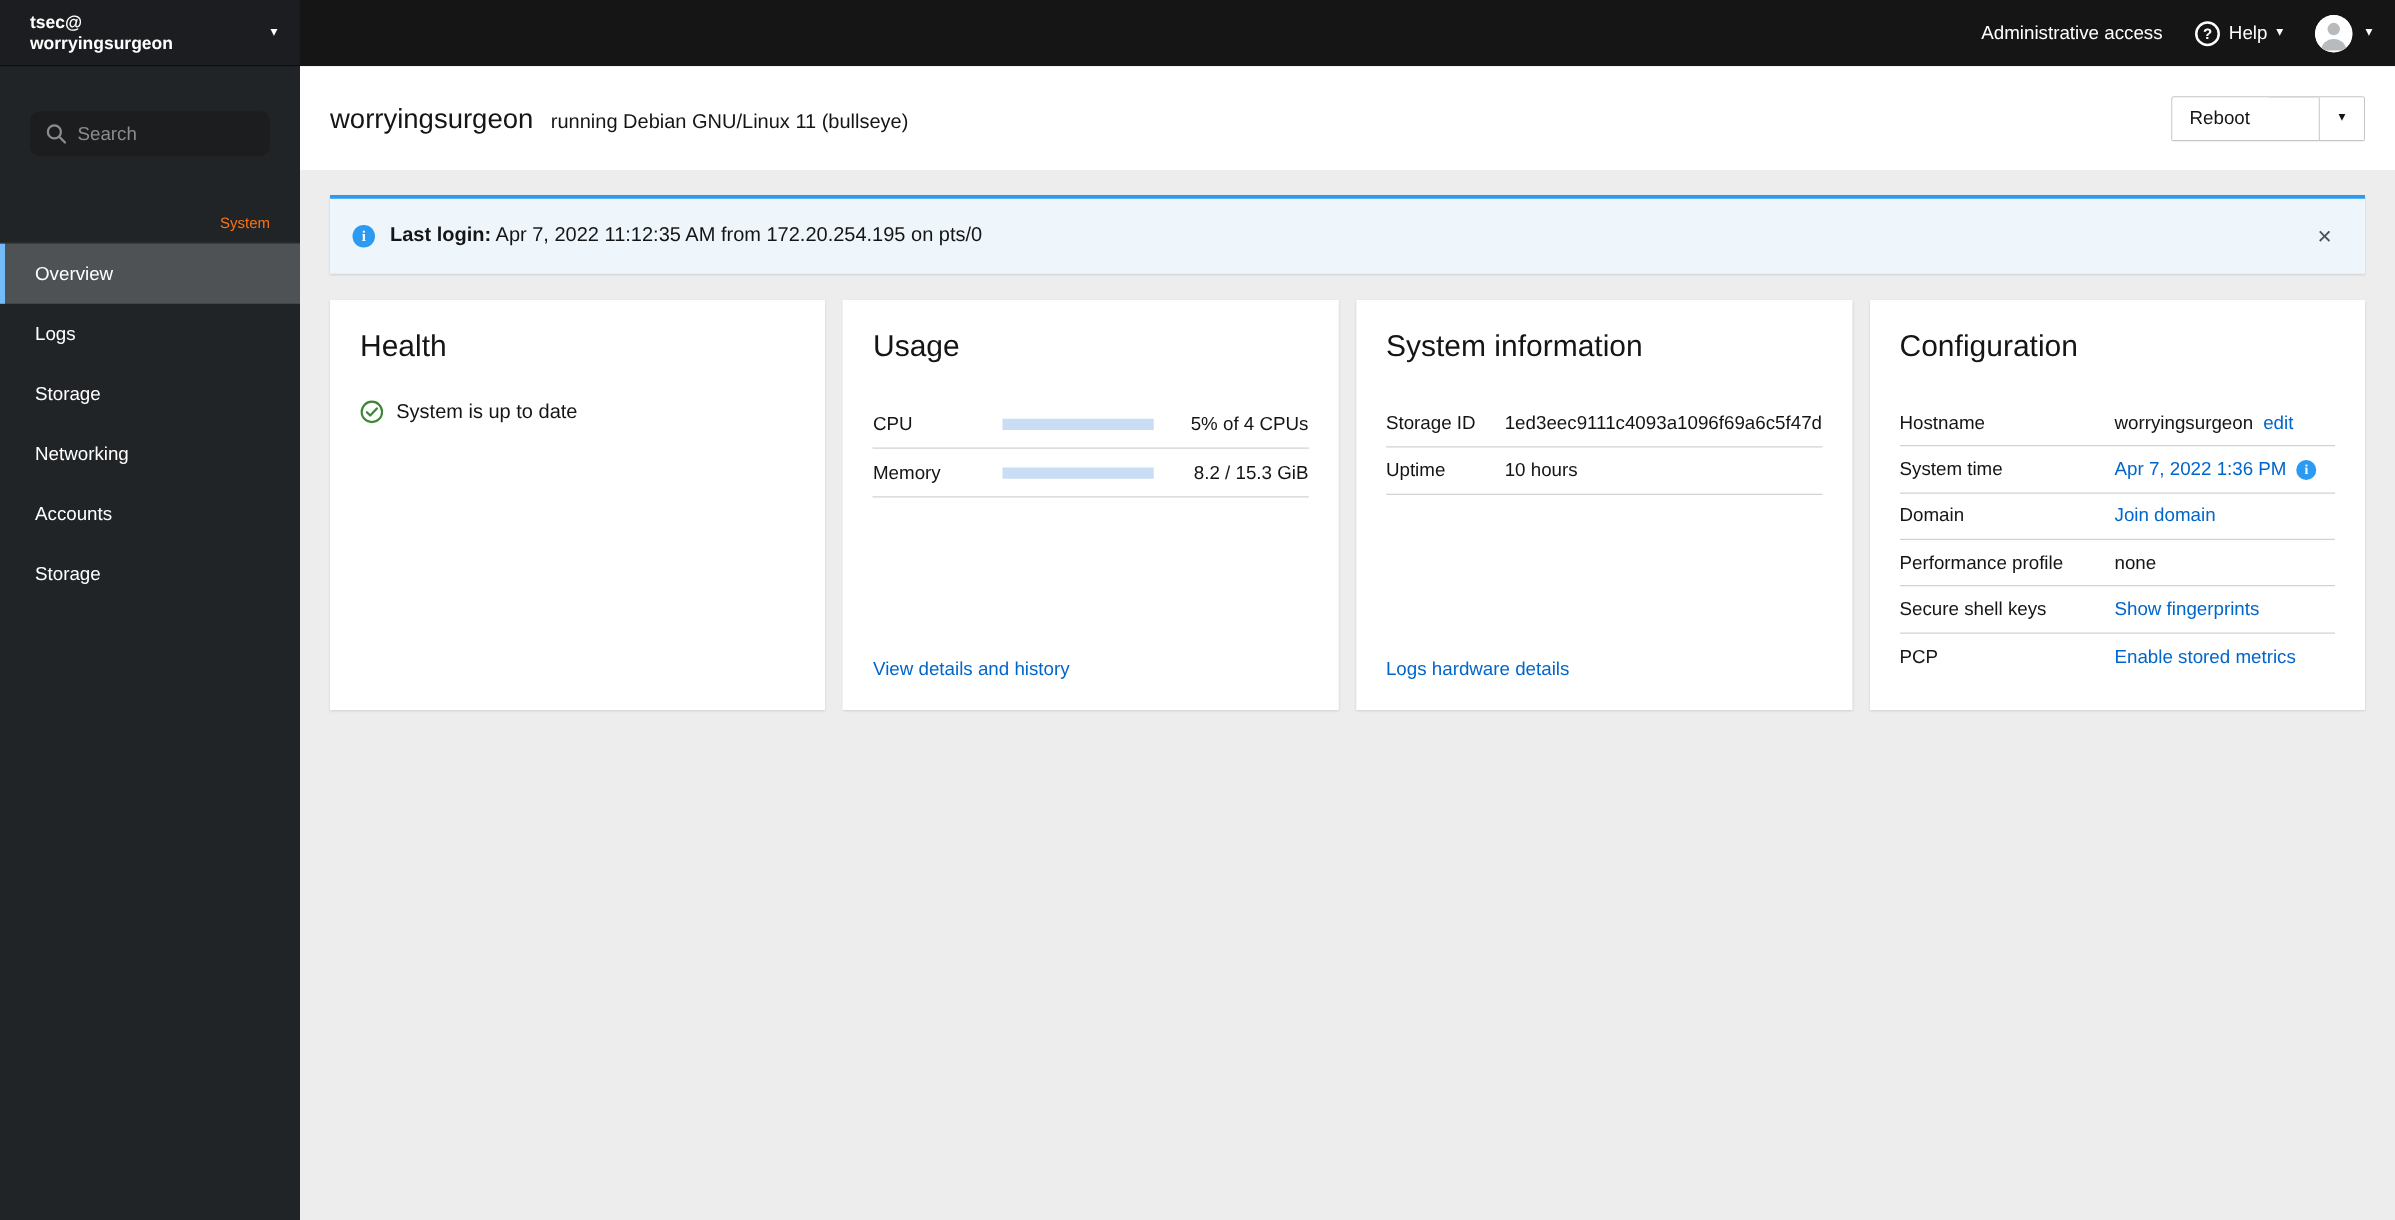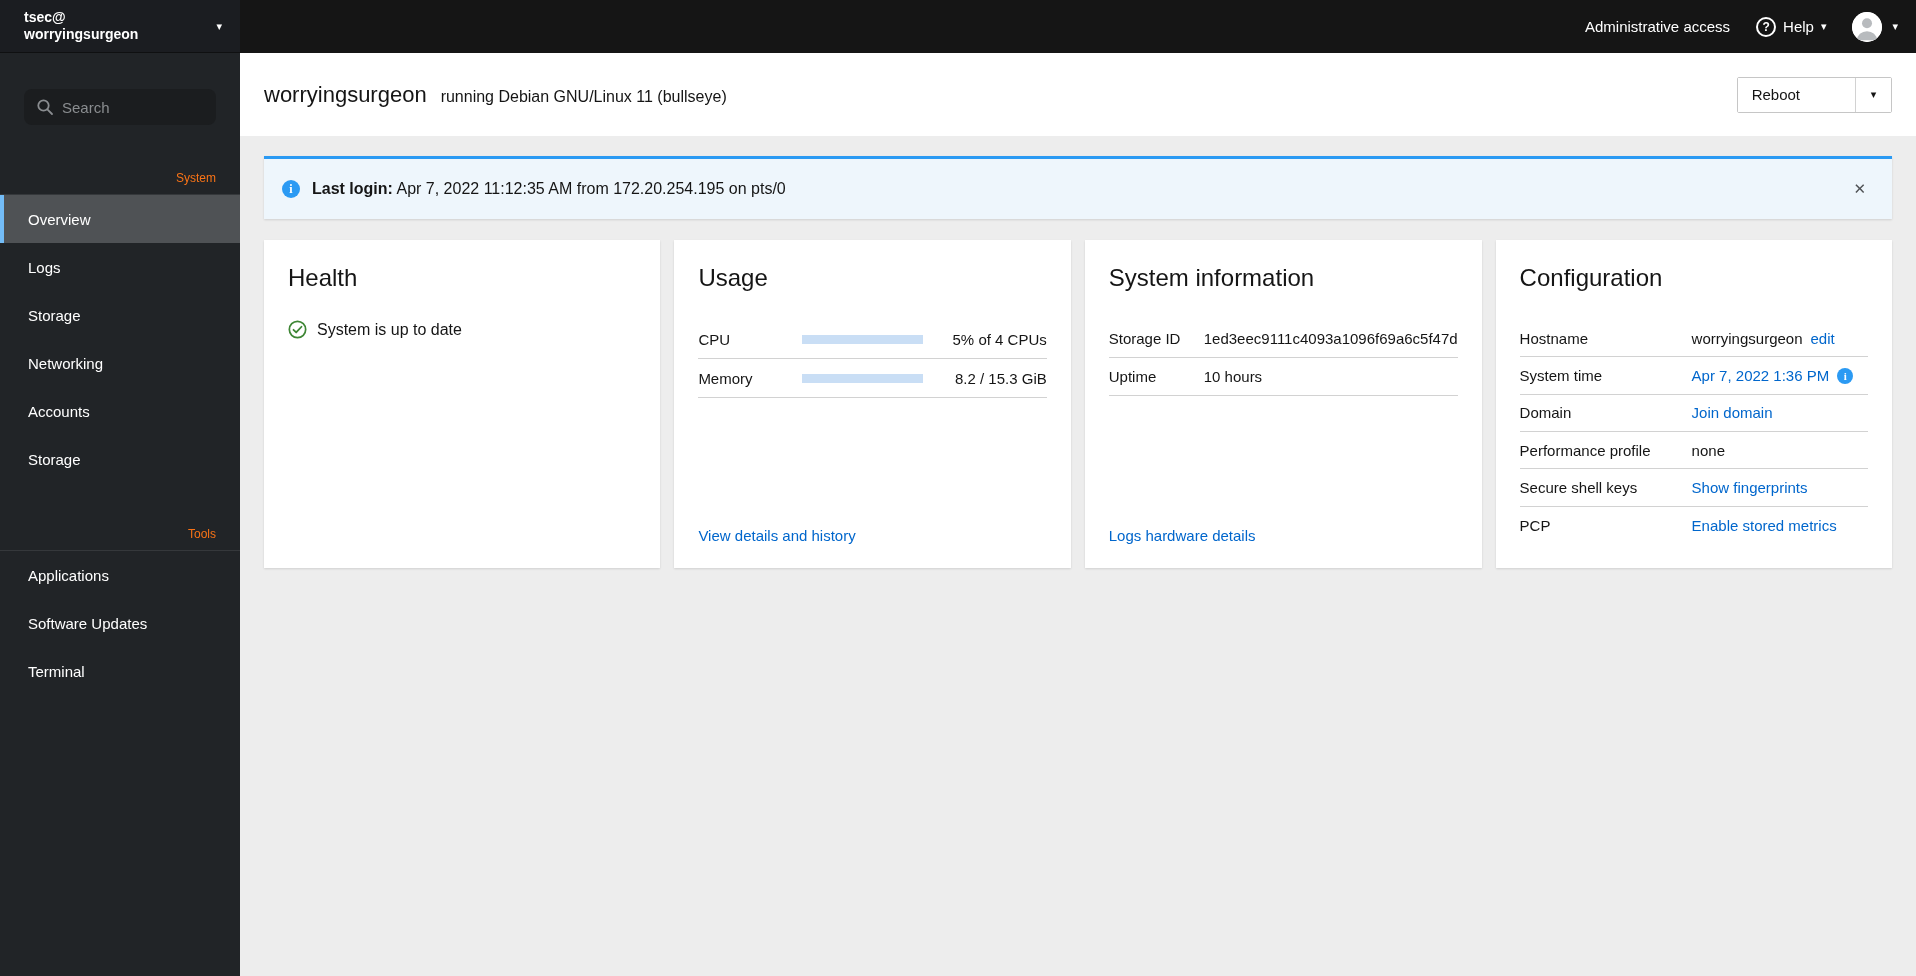--- a/index.html
+++ b/index.html
@@ -107,28 +107,20 @@
     <nav>
       <div class="nav-section">
         <div class="nav-section-title">System</div>
         <ul class="nav-list">
           <li class="nav-item current">Overview</li>
           <li class="nav-item">Logs</li>
           <li class="nav-item">Storage</li>
           <li class="nav-item">Networking</li>
           <li class="nav-item">Accounts</li>
           <li class="nav-item">Storage</li>
-        </ul>
-      </div>
-      <div class="nav-section">
-        <div class="nav-section-title">Tools</div>
-        <ul class="nav-list">
-          <li class="nav-item">Applications</li>
-          <li class="nav-item">Software Updates</li>
-          <li class="nav-item">Terminal</li>
         </ul>
       </div>
     </nav>
   </aside>
 
   <div class="main">
 
     <header class="masthead">
       <span class="admin-access">Administrative access</span>
       <span class="help-btn">

